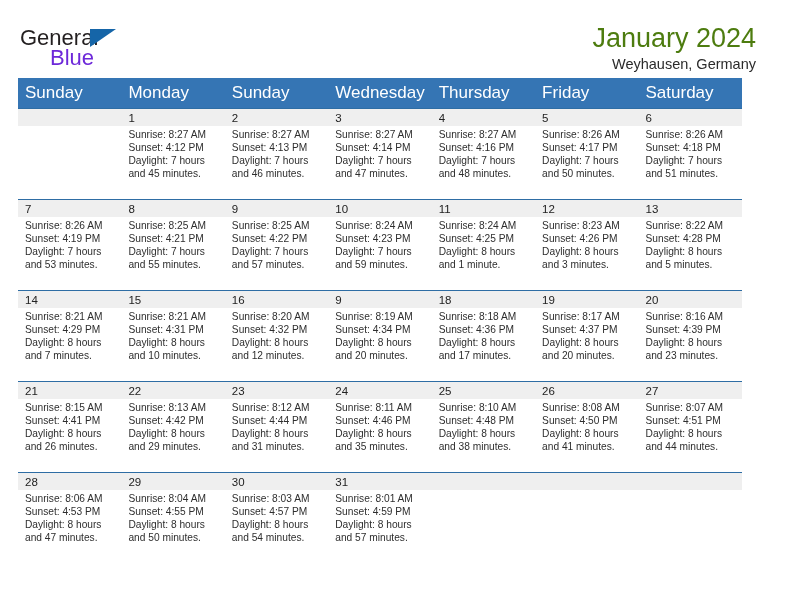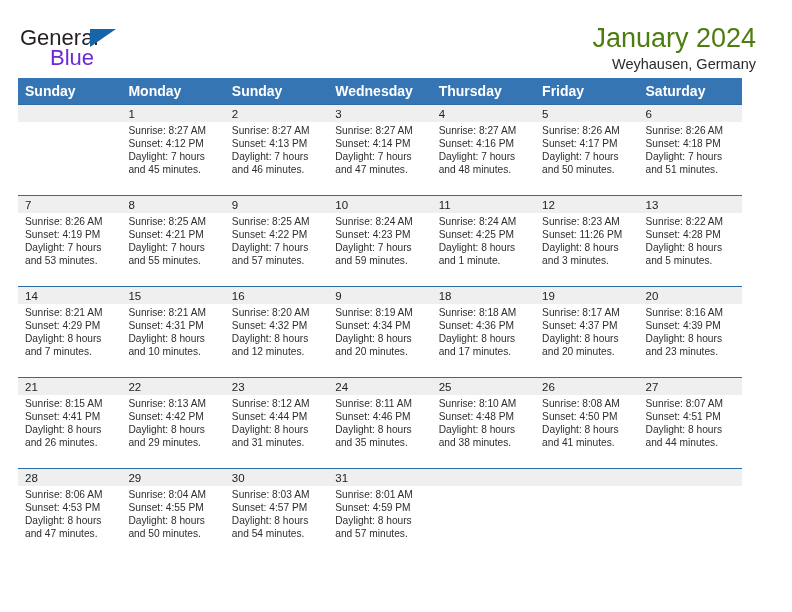--- a/index.html
+++ b/index.html
@@ -82,22 +82,22 @@
 
   
   .calendar {
     width: 724px;
     border-collapse: collapse;
     table-layout: fixed;
   }
   .calendar thead th {
     background: #3575b4;
     color: #ffffff;
-    font-size: 14px;
-    font-weight: bold;
+    font-size: 17px;
+    font-weight: normal;
     text-align: left;
     padding: 5px 0 5px 7px;
     height: 19px;
     box-sizing: border-box;
   }
   .week-row td {
     vertical-align: top;
     padding: 0;
     border-top: 1.3px solid #2e6da4;
     height: 90px;
@@ -295,21 +295,21 @@
                 <div>Daylight: 8 hours</div>
                 <div>and 1 minute.</div>
               </div>
             </div>
           </td>
           <td>
             <div class="cell-inner">
               <div class="daynum-band">12</div>
               <div class="cell-body">
                 <div>Sunrise: 8:23 AM</div>
-                <div>Sunset: 11:26 PM</div>
+                <div>Sunset: 4:26 PM</div>
                 <div>Daylight: 8 hours</div>
                 <div>and 3 minutes.</div>
               </div>
             </div>
           </td>
           <td>
             <div class="cell-inner">
               <div class="daynum-band">13</div>
               <div class="cell-body">
                 <div>Sunrise: 8:22 AM</div>

